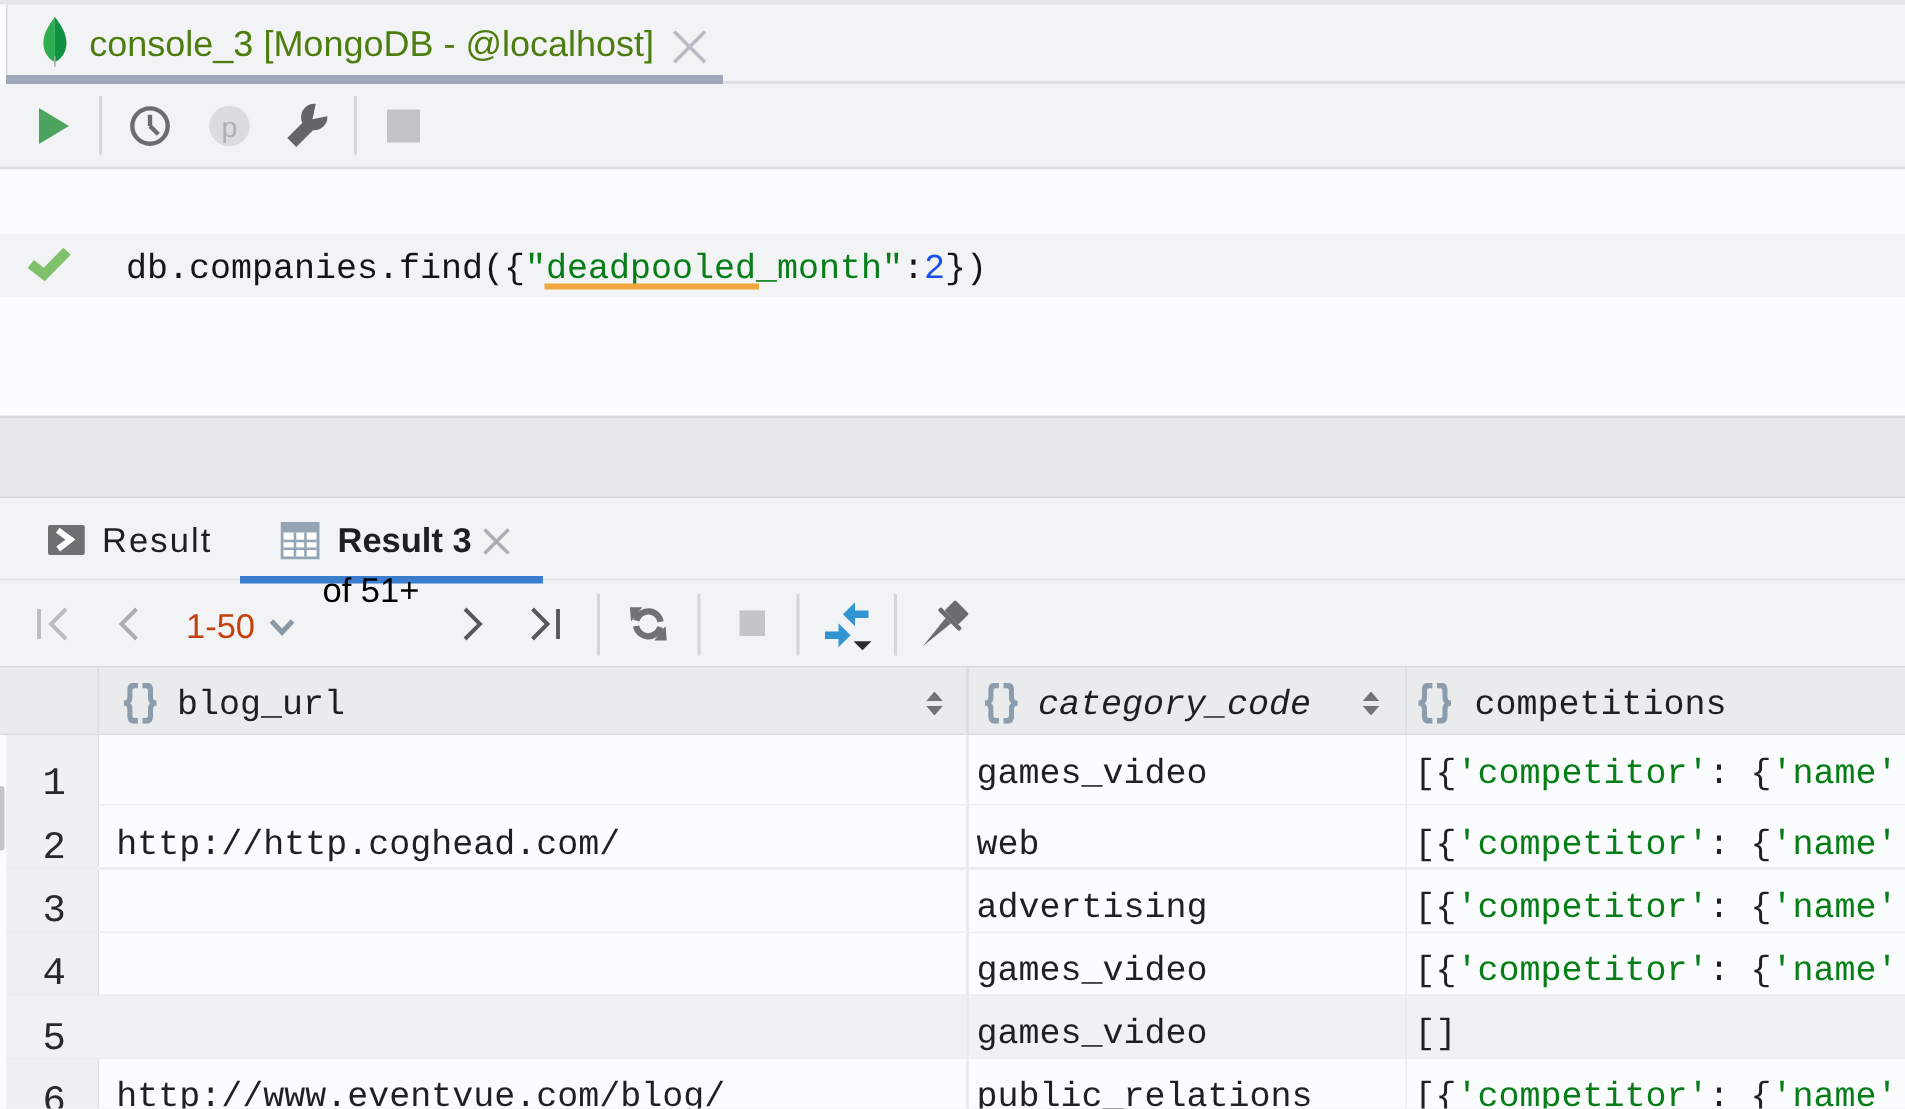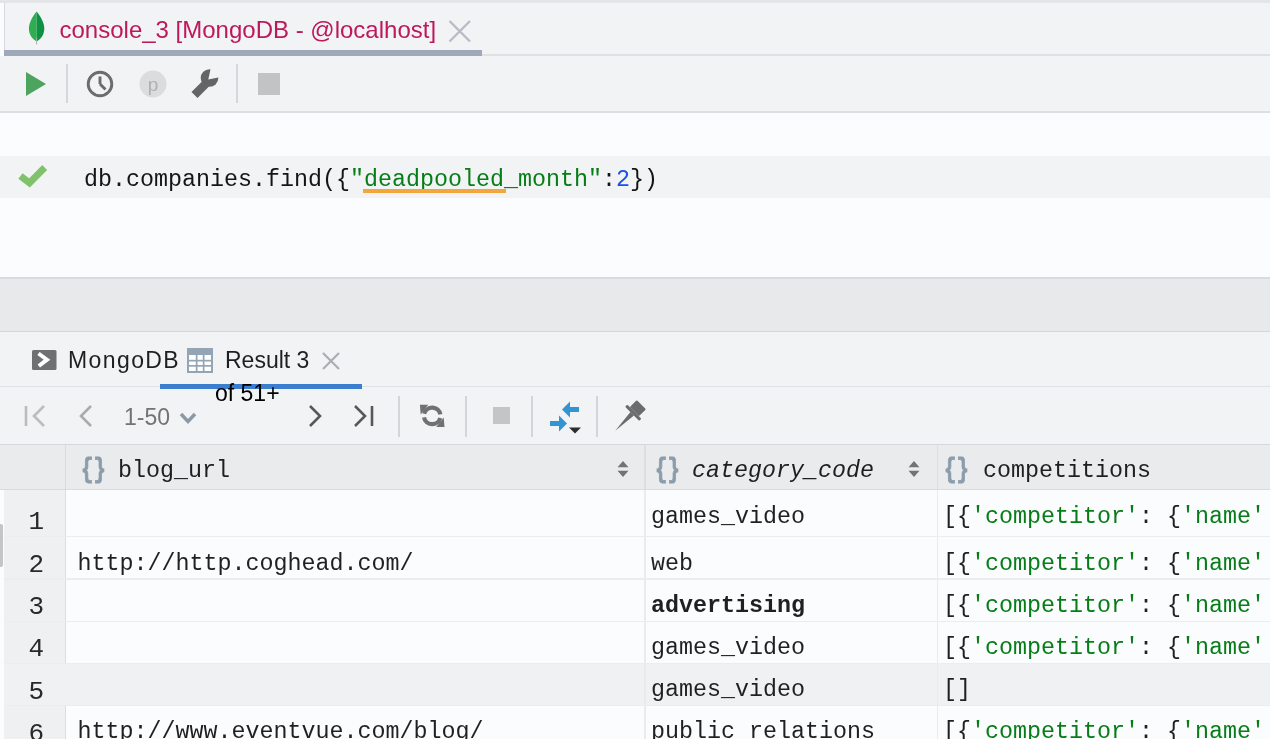--- a/index.html
+++ b/index.html
@@ -17,21 +17,21 @@
 <div class="abs" style="left:0;top:0;width:1270px;height:3px;background:#e3e5e8;"></div>
 
 <div class="abs" style="left:0;top:3px;width:4px;height:53px;background:#fbfcfd;border-right:1px solid #d8dadd;"></div>
 
 <svg class="abs" style="left:28px;top:11px;" width="18" height="34" viewBox="0 0 18 34">
   <path d="M8.6,0.4 C4.9,5.2 0.9,11.2 0.9,17.6 C0.9,24.2 4.8,28.6 8.6,30.4 Z" fill="#2fae51"></path>
   <path d="M8.6,0.4 C12.3,5.2 16.3,11.2 16.3,17.6 C16.3,24.2 12.4,28.6 8.6,30.4 Z" fill="#0f9143"></path>
   <rect x="8.1" y="26.5" width="1" height="7" fill="#9fb3a5"></rect>
 </svg>
 
-<div class="abs" style="left:59.5px;top:16px;font-size:24px;color:#be185d;">console_3 [MongoDB - @localhost]</div>
+<div class="abs" style="left:59.5px;top:16px;font-size:24px;color:#4d7c0f;">console_3 [MongoDB - @localhost]</div>
 
 <svg class="abs" style="left:448px;top:19px;" width="24" height="24" viewBox="0 0 24 24">
   <path d="M1.5,2 L22,22.5 M22,2 L1.5,22.5" stroke="#b8bdc5" stroke-width="2.4" fill="none"></path>
 </svg>
 
 <div class="abs" style="left:4px;top:50px;width:478px;height:6px;background:#9fa9ba;"></div>
 <div class="abs" style="left:482px;top:54px;width:788px;height:2px;background:#dee0e3;"></div>
 
 <div class="abs" style="left:0;top:111px;width:1270px;height:1.5px;background:#dcdee1;"></div>
 
@@ -75,50 +75,50 @@
 
 <div class="abs" style="left:0;top:278.5px;width:1270px;height:52px;background:#e8e9eb;"></div>
 <div class="abs" style="left:0;top:330.5px;width:1270px;height:1.5px;background:#d4d6d9;"></div>
 
 <div class="abs" style="left:0;top:332px;width:1270px;height:54px;background:#f2f3f4;"></div>
 
 <svg class="abs" style="left:31.5px;top:350px;" width="25" height="20" viewBox="0 0 25 20">
   <rect x="0" y="0" width="24.5" height="20" rx="1.5" fill="#6e7072"></rect>
   <path d="M6.5,3.5 L15,9.7 L6.8,16" stroke="#ffffff" stroke-width="4" fill="none"></path>
 </svg>
-<div class="abs" style="left:68px;top:347px;font-size:23px;color:#1d1f21;letter-spacing:1.4px;">MongoDB</div>
+<div class="abs" style="left:68px;top:347px;font-size:23px;color:#1d1f21;letter-spacing:1.4px;">Result</div>
 
 <svg class="abs" style="left:187px;top:347.5px;" width="27" height="25" viewBox="0 0 27 25">
   <rect x="0" y="0" width="26" height="25" fill="#93a4b5"></rect>
   <rect x="2" y="7" width="22" height="16" fill="#ffffff"></rect>
   <g fill="#93a4b5">
     <rect x="2" y="11.8" width="22" height="1.7"></rect>
     <rect x="2" y="17" width="22" height="1.7"></rect>
     <rect x="8.8" y="7" width="1.7" height="16"></rect>
     <rect x="15.8" y="7" width="1.7" height="16"></rect>
   </g>
 </svg>
-<div class="abs" style="left:225px;top:347px;font-size:23px;color:#1d1f21;">Result 3</div>
+<div class="abs" style="left:225px;top:347px;font-size:23px;color:#1d1f21;font-weight:bold;">Result 3</div>
 
 <svg class="abs" style="left:322px;top:352px;" width="18" height="18" viewBox="0 0 18 18">
   <path d="M1,1 L17,17 M17,1 L1,17" stroke="#a9aeb5" stroke-width="2.2" fill="none"></path>
 </svg>
 
 <div class="abs" style="left:0;top:385.5px;width:1270px;height:1.2px;background:#e0e2e5;"></div>
 <div class="abs" style="left:160px;top:384px;width:202px;height:5px;background:#3b7dce;"></div>
 
 <svg class="abs" style="left:23px;top:404px;" width="24" height="24" viewBox="0 0 24 24">
   <path d="M3,2 L3,22" stroke="#babcbe" stroke-width="2.6" fill="none"></path>
   <path d="M21,2 L11,12 L21,22" stroke="#babcbe" stroke-width="2.6" fill="none"></path>
 </svg>
 
 <svg class="abs" style="left:78px;top:404px;" width="16" height="24" viewBox="0 0 16 24">
   <path d="M13,2 L3,12 L13,22" stroke="#a9abad" stroke-width="2.6" fill="none"></path>
 </svg>
-<div class="abs" style="left:124px;top:404px;font-size:23px;color:#737373;">1-50</div>
+<div class="abs" style="left:124px;top:404px;font-size:23px;color:#c2410c;">1-50</div>
 
 <svg class="abs" style="left:179px;top:411px;" width="18" height="14" viewBox="0 0 18 14">
   <path d="M2,3 L9,10.5 L16,3" stroke="#8b98a6" stroke-width="3.4" fill="none"></path>
 </svg>
 <div class="abs" style="left:215px;top:380px;font-size:23px;color:#000000;">of 51+</div>
 
 <svg class="abs" style="left:307px;top:404px;" width="16" height="24" viewBox="0 0 16 24">
   <path d="M3,2 L13,12 L3,22" stroke="#565859" stroke-width="2.6" fill="none"></path>
 </svg>
 
@@ -207,21 +207,21 @@
 <div class="abs" style="left:0;width:44px;font-family:'Liberation Mono',monospace;font-size:26px;color:#27292b;text-align:right; top:676.7px;">5</div>
 <div class="abs" style="left:0;width:44px;font-family:'Liberation Mono',monospace;font-size:26px;color:#27292b;text-align:right; top:719px;">6</div>
 
 <div class="abs mono" style="left:651px;top:504px;color:#1e2022;">games_video</div>
 <div class="abs mono" style="left:943px;top:504px;color:#1e2022;">[{<span class="grn">'competitor'</span>: {<span class="grn">'name'</span></div>
 
 <div class="abs mono" style="left:77.5px;top:550.5px;color:#1e2022;">http://http.coghead.com/</div>
 <div class="abs mono" style="left:651px;top:550.5px;color:#1e2022;">web</div>
 <div class="abs mono" style="left:943px;top:550.5px;color:#1e2022;">[{<span class="grn">'competitor'</span>: {<span class="grn">'name'</span></div>
 
-<div class="abs mono" style="left:651px;top:592.8px;color:#1e2022;font-weight:bold;">advertising</div>
+<div class="abs mono" style="left:651px;top:592.8px;color:#1e2022;">advertising</div>
 <div class="abs mono" style="left:943px;top:592.8px;color:#1e2022;">[{<span class="grn">'competitor'</span>: {<span class="grn">'name'</span></div>
 
 <div class="abs mono" style="left:651px;top:635.1px;color:#1e2022;">games_video</div>
 <div class="abs mono" style="left:943px;top:635.1px;color:#1e2022;">[{<span class="grn">'competitor'</span>: {<span class="grn">'name'</span></div>
 
 <div class="abs mono" style="left:651px;top:677.4px;color:#1e2022;">games_video</div>
 <div class="abs mono" style="left:943px;top:677.4px;color:#1e2022;">[]</div>
 
 <div class="abs mono" style="left:77.5px;top:719px;color:#1e2022;">http://www.eventvue.com/blog/</div>
 <div class="abs mono" style="left:651px;top:719px;color:#1e2022;">public_relations</div>

